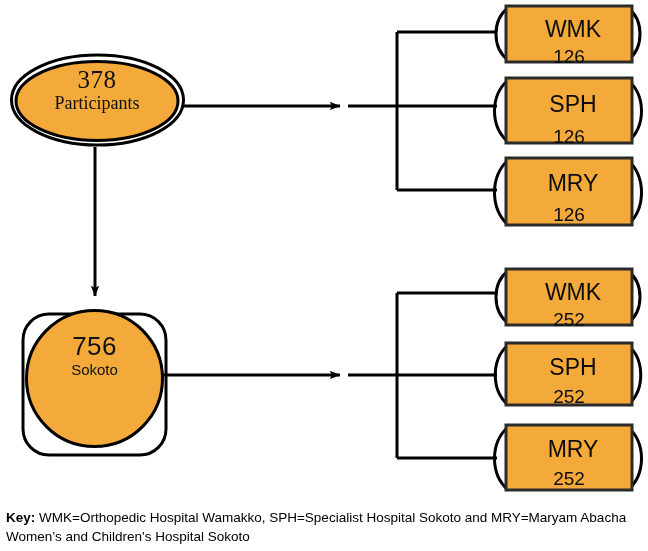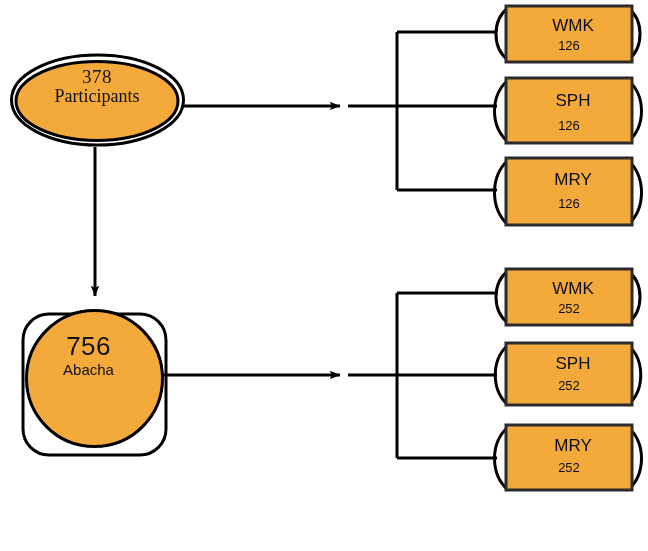--- a/index.html
+++ b/index.html
@@ -36,31 +36,31 @@
   
   #participants-text {
     left: 16px;
     top: 66px;
     width: 162px;
     font-family: "Liberation Serif", serif;
     color: #111111;
   }
   #participants-text .big {
     display: block;
-    font-size: 19px;
+    font-size: 25px;
     letter-spacing: 0.5px;
   }
   #participants-text .sub {
     display: block;
     font-size: 18px;
     margin-top: -1px;
   }
   
   #samples-text {
-    left: 21px;
+    left: 27px;
     top: 332px;
     width: 135px;
     font-family: "Liberation Sans", sans-serif;
     color: #111111;
   }
   #samples-text .big {
     display: block;
     font-size: 26px;
     letter-spacing: 0.3px;
   }
@@ -79,26 +79,26 @@
     position: absolute;
     width: 126px;
     text-align: center;
     font-family: "Liberation Sans", sans-serif;
     color: #0d0d0d;
     pointer-events: none;
     line-height: 1.2;
   }
   .box-text .code {
     display: block;
-    font-size: 17px;
+    font-size: 23px;
     padding-left: 8px;
   }
   .box-text .count {
     display: block;
-    font-size: 13px;
+    font-size: 19px;
     margin-top: 2px;
   }
   
   #key-block {
     position: absolute;
     left: 6px;
     top: 508px;
     width: 638px;
     font-family: "Liberation Sans", sans-serif;
     font-size: 13.5px;
@@ -184,21 +184,21 @@
     </g>
   </svg>
 
   <div class="node-text" id="participants-text">
     <span class="big">378</span>
     <span class="sub">Participants</span>
   </div>
 
   <div class="node-text" id="samples-text">
     <span class="big">756</span>
-    <span class="sub">Abacha</span>
+    <span class="sub">Sokoto</span>
   </div>
 
   <div class="box-text" style="left:506px; top:16px;">
     <span class="code">WMK</span>
     <span class="count">126</span>
   </div>
   <div class="box-text" style="left:506px; top:91px;">
     <span class="code">SPH</span>
     <span class="count" style="margin-top:7px;">126</span>
   </div>
@@ -213,14 +213,15 @@
   </div>
   <div class="box-text" style="left:506px; top:354px;">
     <span class="code">SPH</span>
     <span class="count" style="margin-top:4px;">252</span>
   </div>
   <div class="box-text" style="left:506px; top:436px;">
     <span class="code">MRY</span>
     <span class="count" style="margin-top:4px;">252</span>
   </div>
 
+  <div id="key-block"><span class="key-label">Key:</span><span> WMK=Orthopedic Hospital Wamakko, SPH=Specialist Hospital Sokoto and MRY=Maryam Abacha Women’s and Children's Hospital Sokoto</span></div>
 
 </div>
 
 </body></html>

